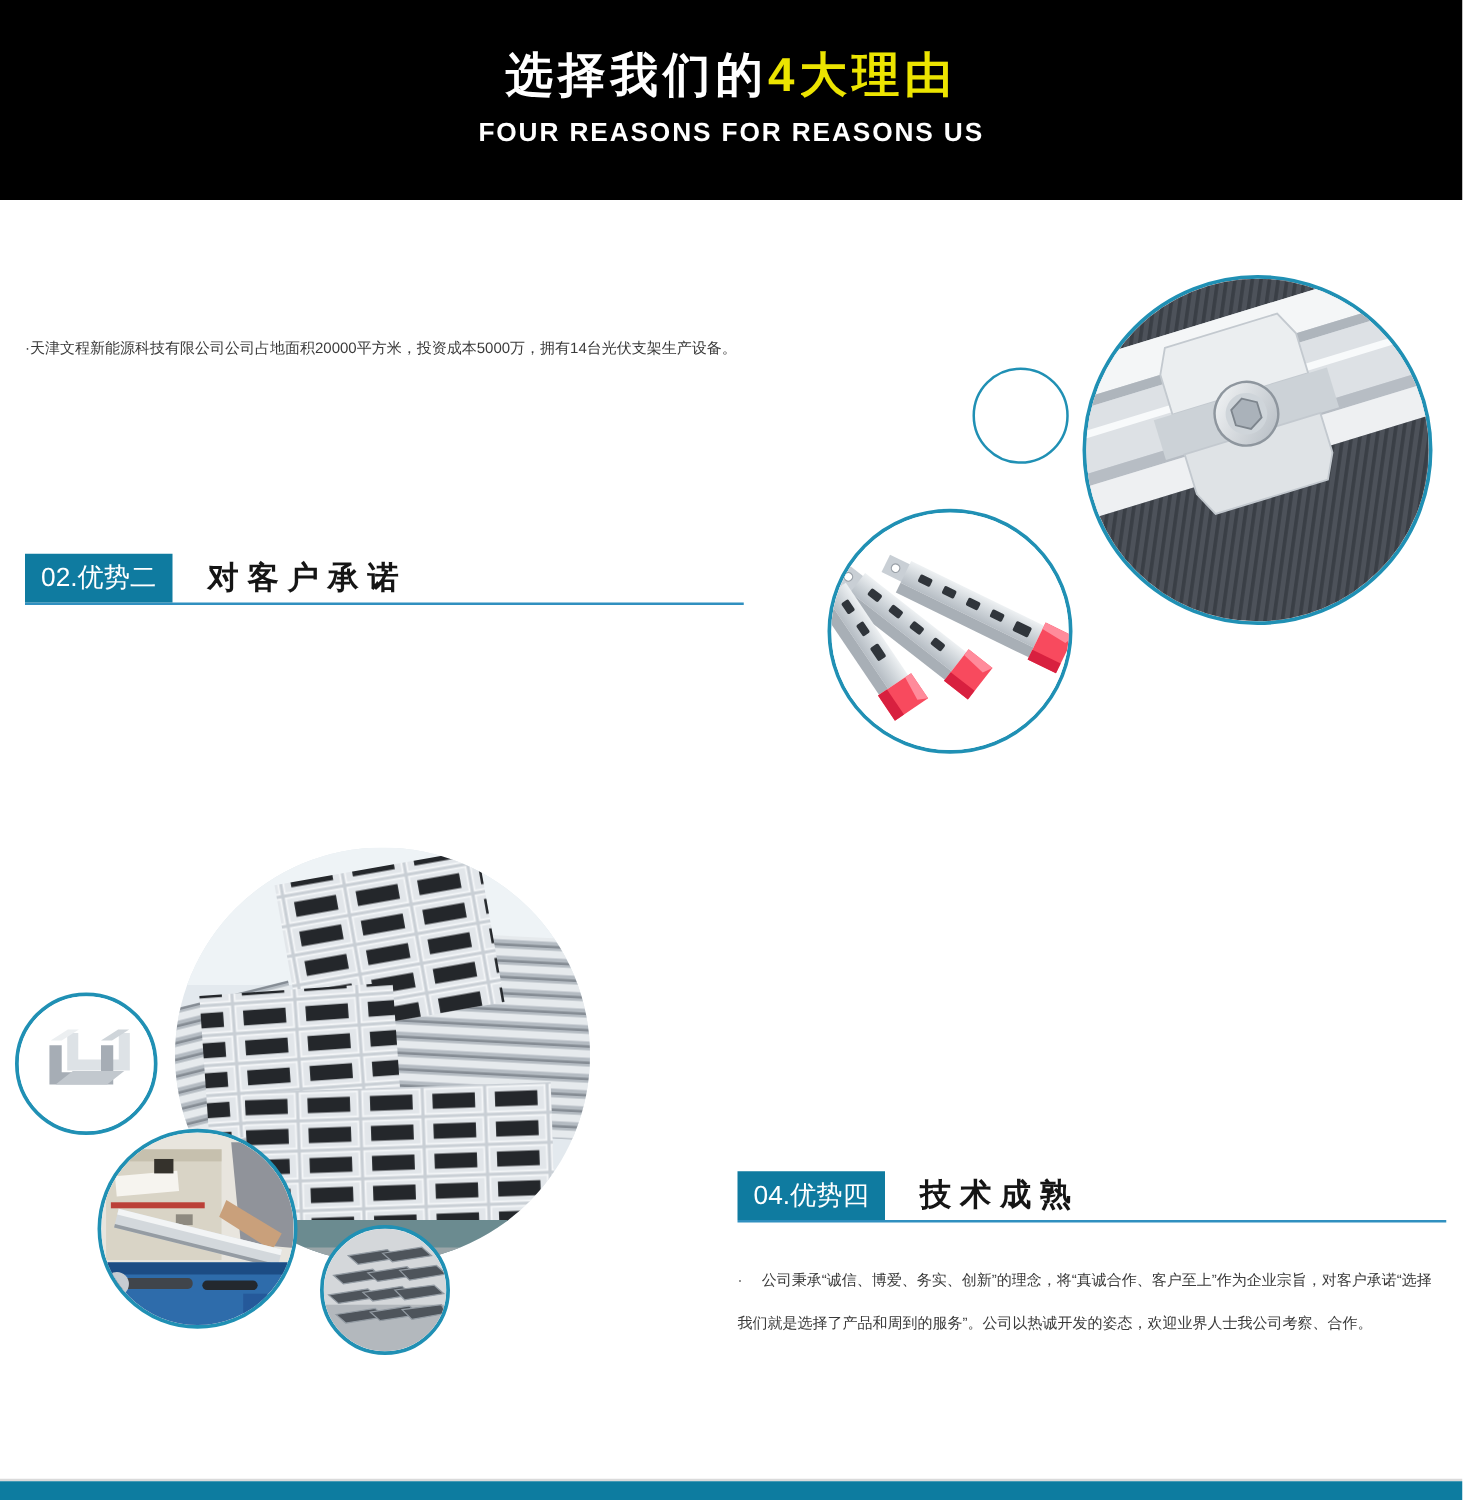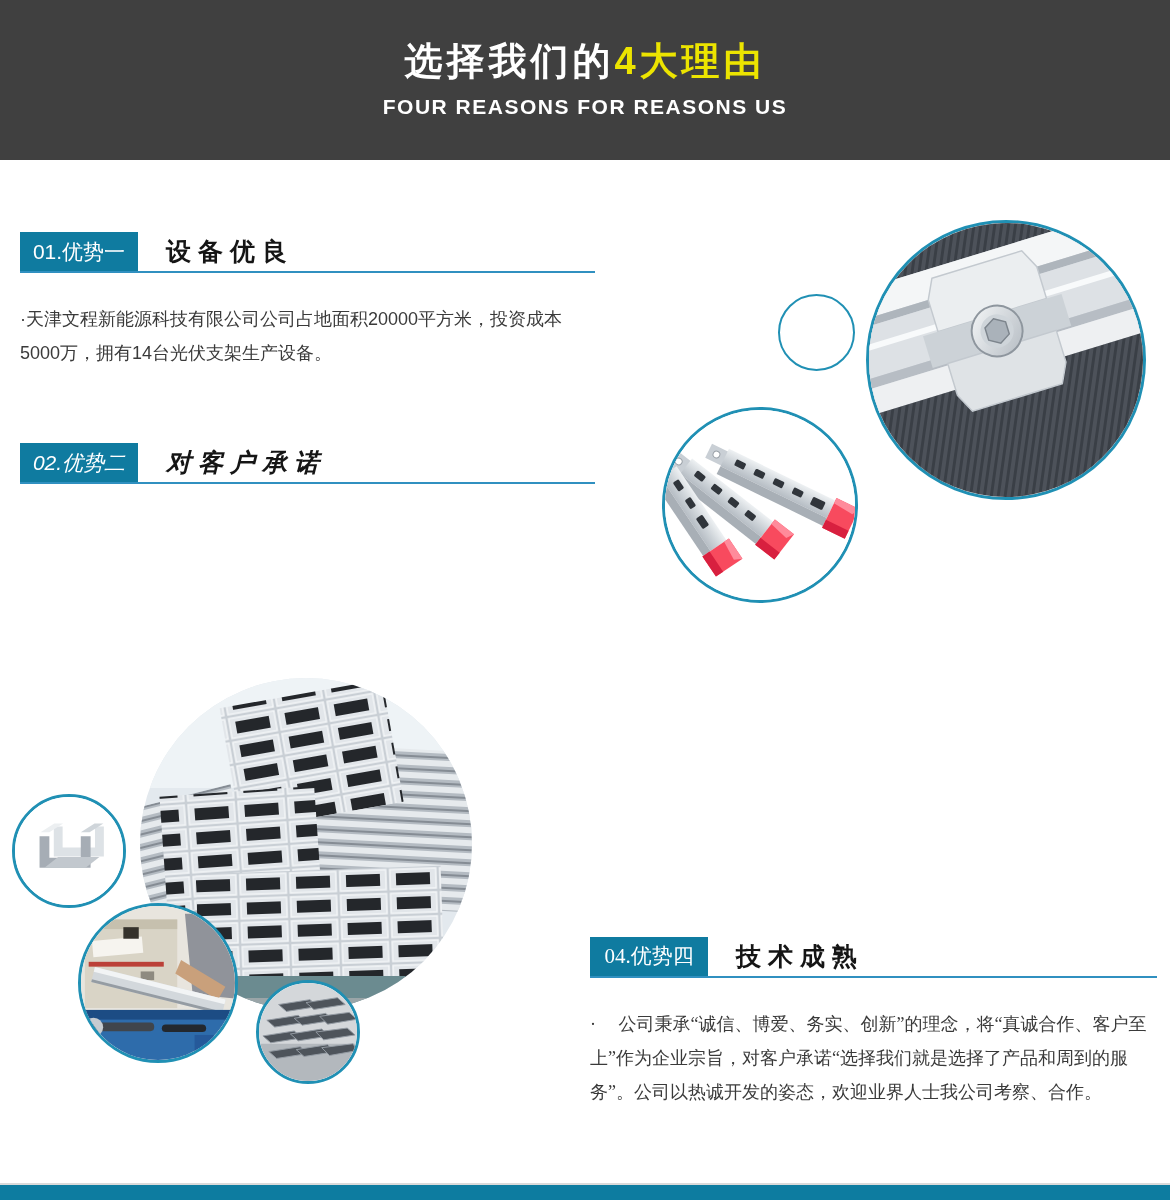--- a/index.html
+++ b/index.html
@@ -3,21 +3,21 @@
 <meta charset="utf-8">
 <style>
   html,body{margin:0;padding:0;}
   body{
     width:1170px;height:1200px;position:relative;background:#ffffff;overflow:hidden;
     font-family:"Liberation Sans","DejaVu Sans",sans-serif;
   }
   
   .banner{
     position:absolute;left:0;top:0;width:1170px;height:160px;
-    background:#404040;display:flex;flex-direction:column;
+    background:#000000;display:flex;flex-direction:column;
     align-items:center;justify-content:center;
   }
   .banner-title{
     font-size:38px;font-weight:bold;color:#ffffff;letter-spacing:4px;line-height:1.1;
   }
   .banner-title .hl{color:#ece400;}
   .banner-sub{
     margin-top:12px;font-size:21px;font-weight:bold;color:#ffffff;letter-spacing:1.5px;
   }
   
@@ -28,27 +28,27 @@
   .badge{
     width:118px;height:39px;line-height:39px;flex:0 0 118px;
     background:#0f7ba0;color:#ffffff;text-align:center;
     font-size:21px;font-weight:500;
   }
   .heading{
     margin-left:28px;font-size:25px;font-weight:bold;color:#151515;
     letter-spacing:7px;line-height:39px;
   }
   .body-text{
-    margin-top:29px;font-size:18px;color:#3a3a3a;line-height:34px;
+    margin-top:29px;font-size:12px;color:#3a3a3a;line-height:34px;
     text-align:left;
   }
   #sec1{left:20px;top:232px;width:575px;}
-  #sec2{left:20px;top:443px;width:575px;font-style:italic;}
+  #sec2{left:20px;top:443px;width:575px;}
   #sec3{left:590px;top:737px;width:567px;}
-  #sec4{left:590px;top:937px;width:567px;font-family:Liberation Serif, serif;}
+  #sec4{left:590px;top:937px;width:567px;}
   
   .circle{
     position:absolute;border-radius:50%;overflow:hidden;box-sizing:border-box;
     border:3px solid #2090b4;background:#fff;
   }
   .circle svg{display:block;width:100%;height:100%;}
   #circle-clamp  {left:866px;top:220px;width:280px;height:280px;}
   #circle-empty  {left:778px;top:294px;width:77px;height:77px;border-width:2px;}
   #circle-rails  {left:662px;top:407px;width:196px;height:196px;}
   #circle-stack  {left:140px;top:678px;width:332px;height:332px;border:none;}
@@ -61,24 +61,20 @@
 </style>
 </head>
 <body>
 
 <div class="banner">
   <div class="banner-title"><span>选择我们的</span><span class="hl">4大理由</span></div>
   <div class="banner-sub">FOUR REASONS FOR REASONS US</div>
 </div>
 
 <div class="section" id="sec1">
-  <div class="sec-head">
-    <div class="badge">01.优势一</div>
-    <div class="heading">设备优良</div>
-  </div>
   <div class="body-text">·天津文程新能源科技有限公司公司占地面积20000平方米，投资成本5000万，拥有14台光伏支架生产设备。</div>
 </div>
 
 <div class="section" id="sec2">
   <div class="sec-head">
     <div class="badge">02.优势二</div>
     <div class="heading">对客户承诺</div>
   </div>
 </div>
 

